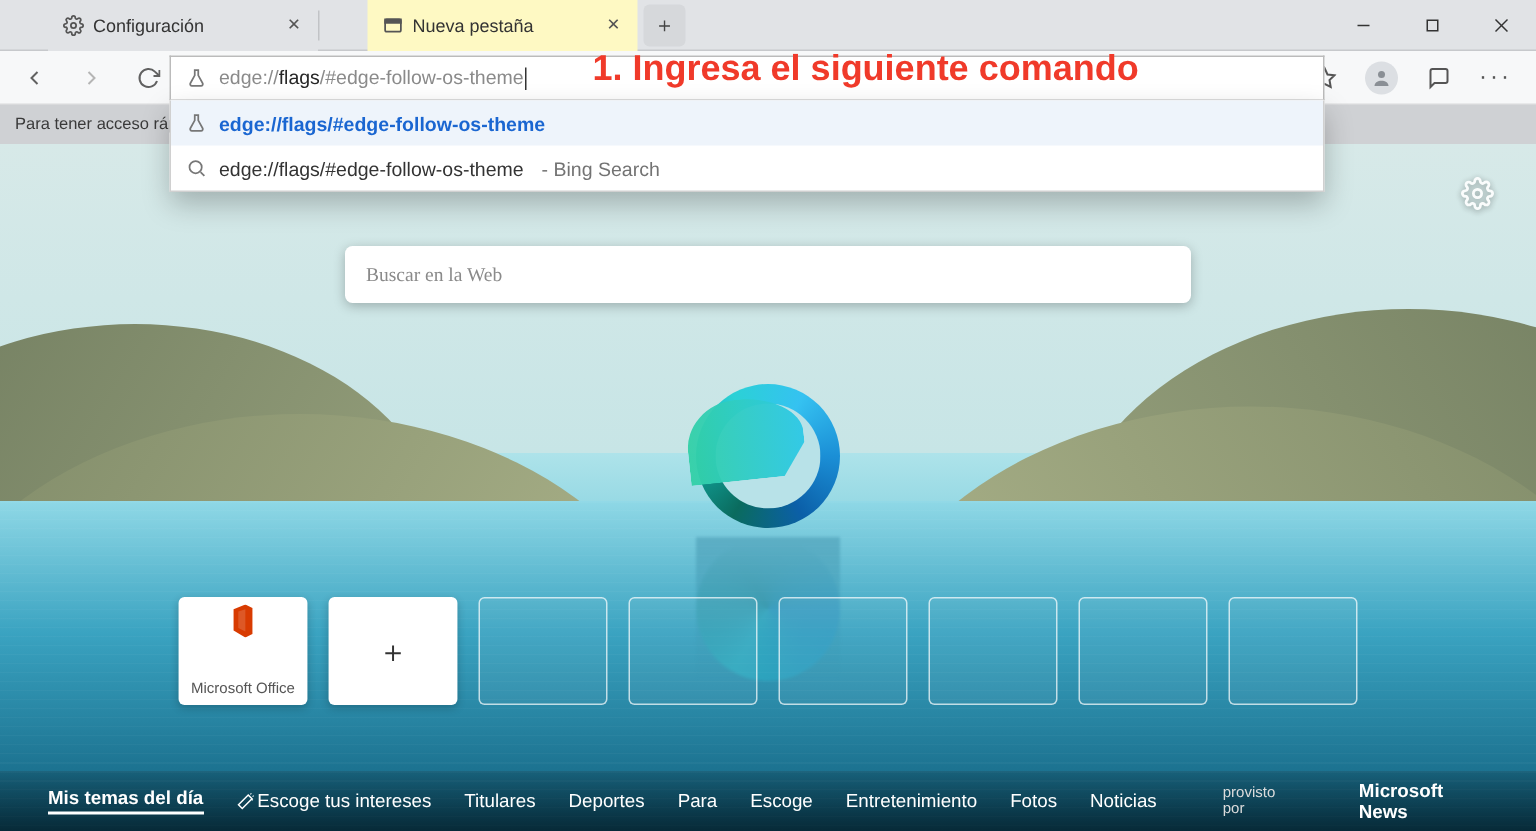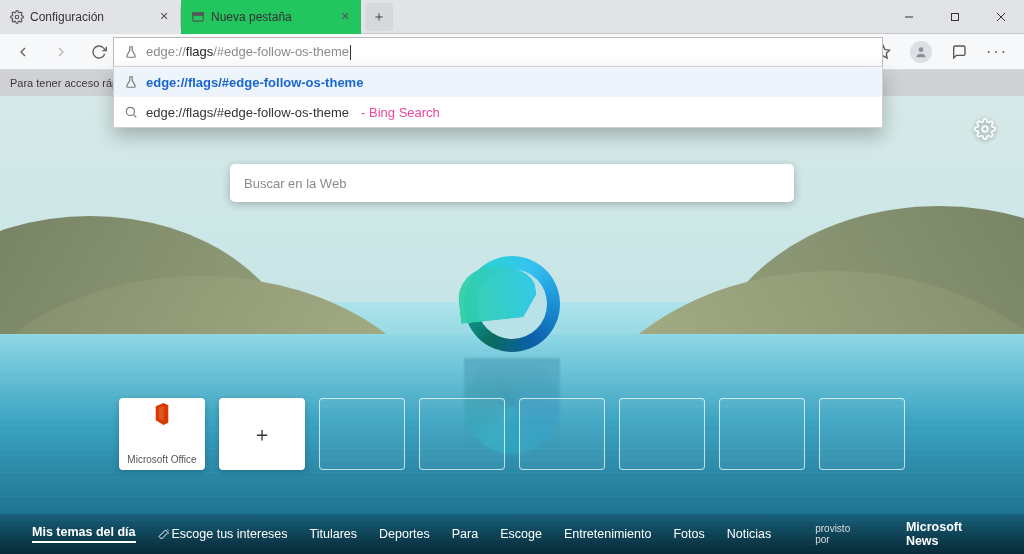--- a/index.html
+++ b/index.html
@@ -1,22 +1,22 @@
 <!DOCTYPE html>
 <html><head>
 <meta charset="utf-8">
 <style>
   * { box-sizing: border-box; margin: 0; padding: 0; font-family: "Segoe UI", Arial, sans-serif; }
   html, body { width: 1024px; height: 554px; overflow: hidden; background: #fff; }
 
   
   .titlebar { display: flex; align-items: center; height: 34px; background: #e1e3e6; border-bottom: 1px solid #c7c9cc; }
-  .tab { display: flex; align-items: center; height: 34px; padding: 0 8px 0 10px; font-size: 12px; color: #333; gap: 6px; min-width: 180px; max-width: 200px; }
+  .tab { display: flex; align-items: center; height: 34px; padding: 0 8px 0 10px; font-size: 12px; color: #333; gap: 6px; min-width: 180px; max-width: 200px; margin-left: 32px; }
   .tab.inactive { background: #e1e3e6; }
-  .tab.active { background: #22c55e; justify-content: flex-end; }
+  .tab.active { background: #fef9c3; justify-content: flex-end; }
   .tab-icon { width: 14px; height: 14px; display: flex; align-items: center; justify-content: center; color: #555; }
   .tab-icon svg { width: 14px; height: 14px; }
   .tab-title { flex: 1; white-space: nowrap; overflow: hidden; text-overflow: ellipsis; }
   .tab-close { width: 16px; height: 16px; display: flex; align-items: center; justify-content: center; color: #555; font-size: 11px; cursor: pointer; }
   .tab-divider { width: 1px; height: 20px; background: #c1c3c6; }
   .newtab-btn { width: 28px; height: 28px; margin-left: 4px; display: flex; align-items: center; justify-content: center; background: #d6d8db; border-radius: 4px; color: #444; font-size: 14px; cursor: pointer; }
   .title-spacer { flex: 1; }
   .win-controls { display: flex; height: 34px; }
   .win-btn { width: 46px; display: flex; align-items: center; justify-content: center; color: #333; }
   .win-btn svg { width: 10px; height: 10px; }
@@ -34,21 +34,21 @@
   .omnibox .url .dim { color: #8a8a8a; }
   .omnibox .url .dark { color: #262626; }
   .omnibox .cursor { display:inline-block; width:1px; height:15px; background:#333; vertical-align:middle; margin-left:1px; }
 
   .suggestions { background: #fff; border: 1px solid #d0d0d0; border-top: none; box-shadow: 0 8px 18px rgba(0,0,0,0.25); }
   .sugg { display: flex; align-items: center; height: 30px; padding: 0 10px; font-size: 13px; gap: 8px; }
   .sugg.hover { background: #eef4fb; }
   .sugg svg { width: 14px; height: 14px; flex: 0 0 auto; color: #777; }
   .sugg .main { color: #1a66d1; font-weight: 600; }
   .sugg .plain { color: #333; }
-  .sugg .sub { color: #ec4899; margin-left: 4px; }
+  .sugg .sub { color: #737373; margin-left: 4px; }
 
   .annotation { position: absolute; left: 395px; top: -2px; font-size: 24px; font-weight: 600; color: #f03a2a; z-index: 60; pointer-events: none; white-space: nowrap; }
 
   .toolbar-right { margin-left: auto; display: flex; align-items: center; gap: 8px; padding-right: 6px; }
   .tb-icon { width: 30px; height: 30px; display: flex; align-items: center; justify-content: center; color: #555; }
   .tb-icon svg { width: 16px; height: 16px; }
   .avatar { width: 22px; height: 22px; border-radius: 50%; background: #dcdfe3; display: flex; align-items: center; justify-content: center; }
   .avatar svg { width: 14px; height: 14px; color: #8a8f95; }
   .dots { font-size: 16px; letter-spacing: 2px; color: #555; }
 
@@ -68,21 +68,21 @@
   .hill.l2 { left:-60px;  top:180px; width:520px; height:320px; background: linear-gradient(120deg,#7f8a68,#b2b98f); }
   .hill.r1 { right:-150px; top:110px; width:470px; height:300px; background: linear-gradient(240deg,#6f7b5e,#9aa47f); }
   .hill.r2 { right:-80px;  top:175px; width:540px; height:340px; background: linear-gradient(240deg,#7f8a68,#b2b98f); }
 
   
   .ntp-gear { position:absolute; right:22px; top:22px; width:28px; height:28px; color:#fff; opacity:.9; }
   .ntp-gear svg { width:22px; height:22px; filter: drop-shadow(0 1px 2px rgba(0,0,0,.4)); }
 
   
   .ntp-search { position:absolute; left:50%; top:68px; transform:translateX(-50%); width:564px; height:38px; background:#fff; border-radius:5px; display:flex; align-items:center; padding:0 14px; box-shadow:0 2px 8px rgba(0,0,0,.25); }
-  .ntp-search input { border:none; outline:none; width:100%; font-size:13px; color:#333; }
+  .ntp-search input { border:none; outline:none; width:100%; font-size:13px; color:#333;font-family:Liberation Serif, serif; }
   .ntp-search input::placeholder { color:#8a8a8a; }
 
   
   .edge-logo { position:absolute; left:50%; top:160px; transform:translateX(-50%); width:96px; height:96px; }
   .edge-logo .ring { position:absolute; inset:0; border-radius:50%; background: conic-gradient(from 210deg, #0a6b5e 0deg, #12a8a0 60deg, #2bd1d6 120deg, #35c2f1 180deg, #1b8fd6 240deg, #0b5fa8 300deg, #0a6b5e 360deg); }
   .edge-logo .cut { position:absolute; width:70px; height:70px; left:13px; top:13px; border-radius:50%; background: radial-gradient(circle at 42% 40%, rgba(255,255,255,.0) 0 34%, transparent 34%), linear-gradient(#b8e2e8,#b8e2e8); }
   .edge-logo .swoosh { position:absolute; left:-6px; top:10px; width:78px; height:54px; border-top-left-radius:48px 44px; border-top-right-radius:60px 36px; background: linear-gradient(90deg,#33d0a6,#2cc8e6); transform:rotate(-6deg); clip-path: polygon(0 0,100% 0,100% 60%,80% 100%,0 100%); opacity:.95; }
   .edge-reflect { position:absolute; left:50%; top:262px; transform:translateX(-50%) scaleY(-1); width:96px; height:96px; opacity:.35; filter: blur(1px); }
   .edge-reflect .ring { position:absolute; inset:0; border-radius:50%; background: conic-gradient(from 210deg, #0a6b5e, #2bd1d6, #1b8fd6, #0a6b5e); }
   .edge-reflect::after { content:""; position:absolute; inset:0; background:linear-gradient(to bottom, rgba(143,214,226,0) 0%, rgba(47,128,156,1) 95%); }
@@ -190,20 +190,21 @@
         <svg viewBox="0 0 24 24" fill="none" stroke="currentColor" stroke-width="2">
             <circle cx="11" cy="11" r="7"></circle>
             <line x1="21" y1="21" x2="16.65" y2="16.65"></line>
           </svg>
         <span class="plain">edge://flags/#edge-follow-os-theme</span>
         <span class="sub"> - Bing Search</span>
       </div>
     </div>
   </div>
 
+  <div class="annotation">1. Ingresa el siguiente comando</div>
 
   <div class="toolbar-right">
     <div class="tb-icon">
         <svg viewBox="0 0 24 24" fill="none" stroke="currentColor" stroke-width="2">
           <polygon points="12 2 15 8.5 22 9.3 17 14 18.2 21 12 17.8 5.8 21 7 14 2 9.3 9 8.5 12 2"></polygon>
         </svg>
       </div>
     <div class="tb-icon">
         <span class="avatar">
           <svg viewBox="0 0 24 24" fill="currentColor">

